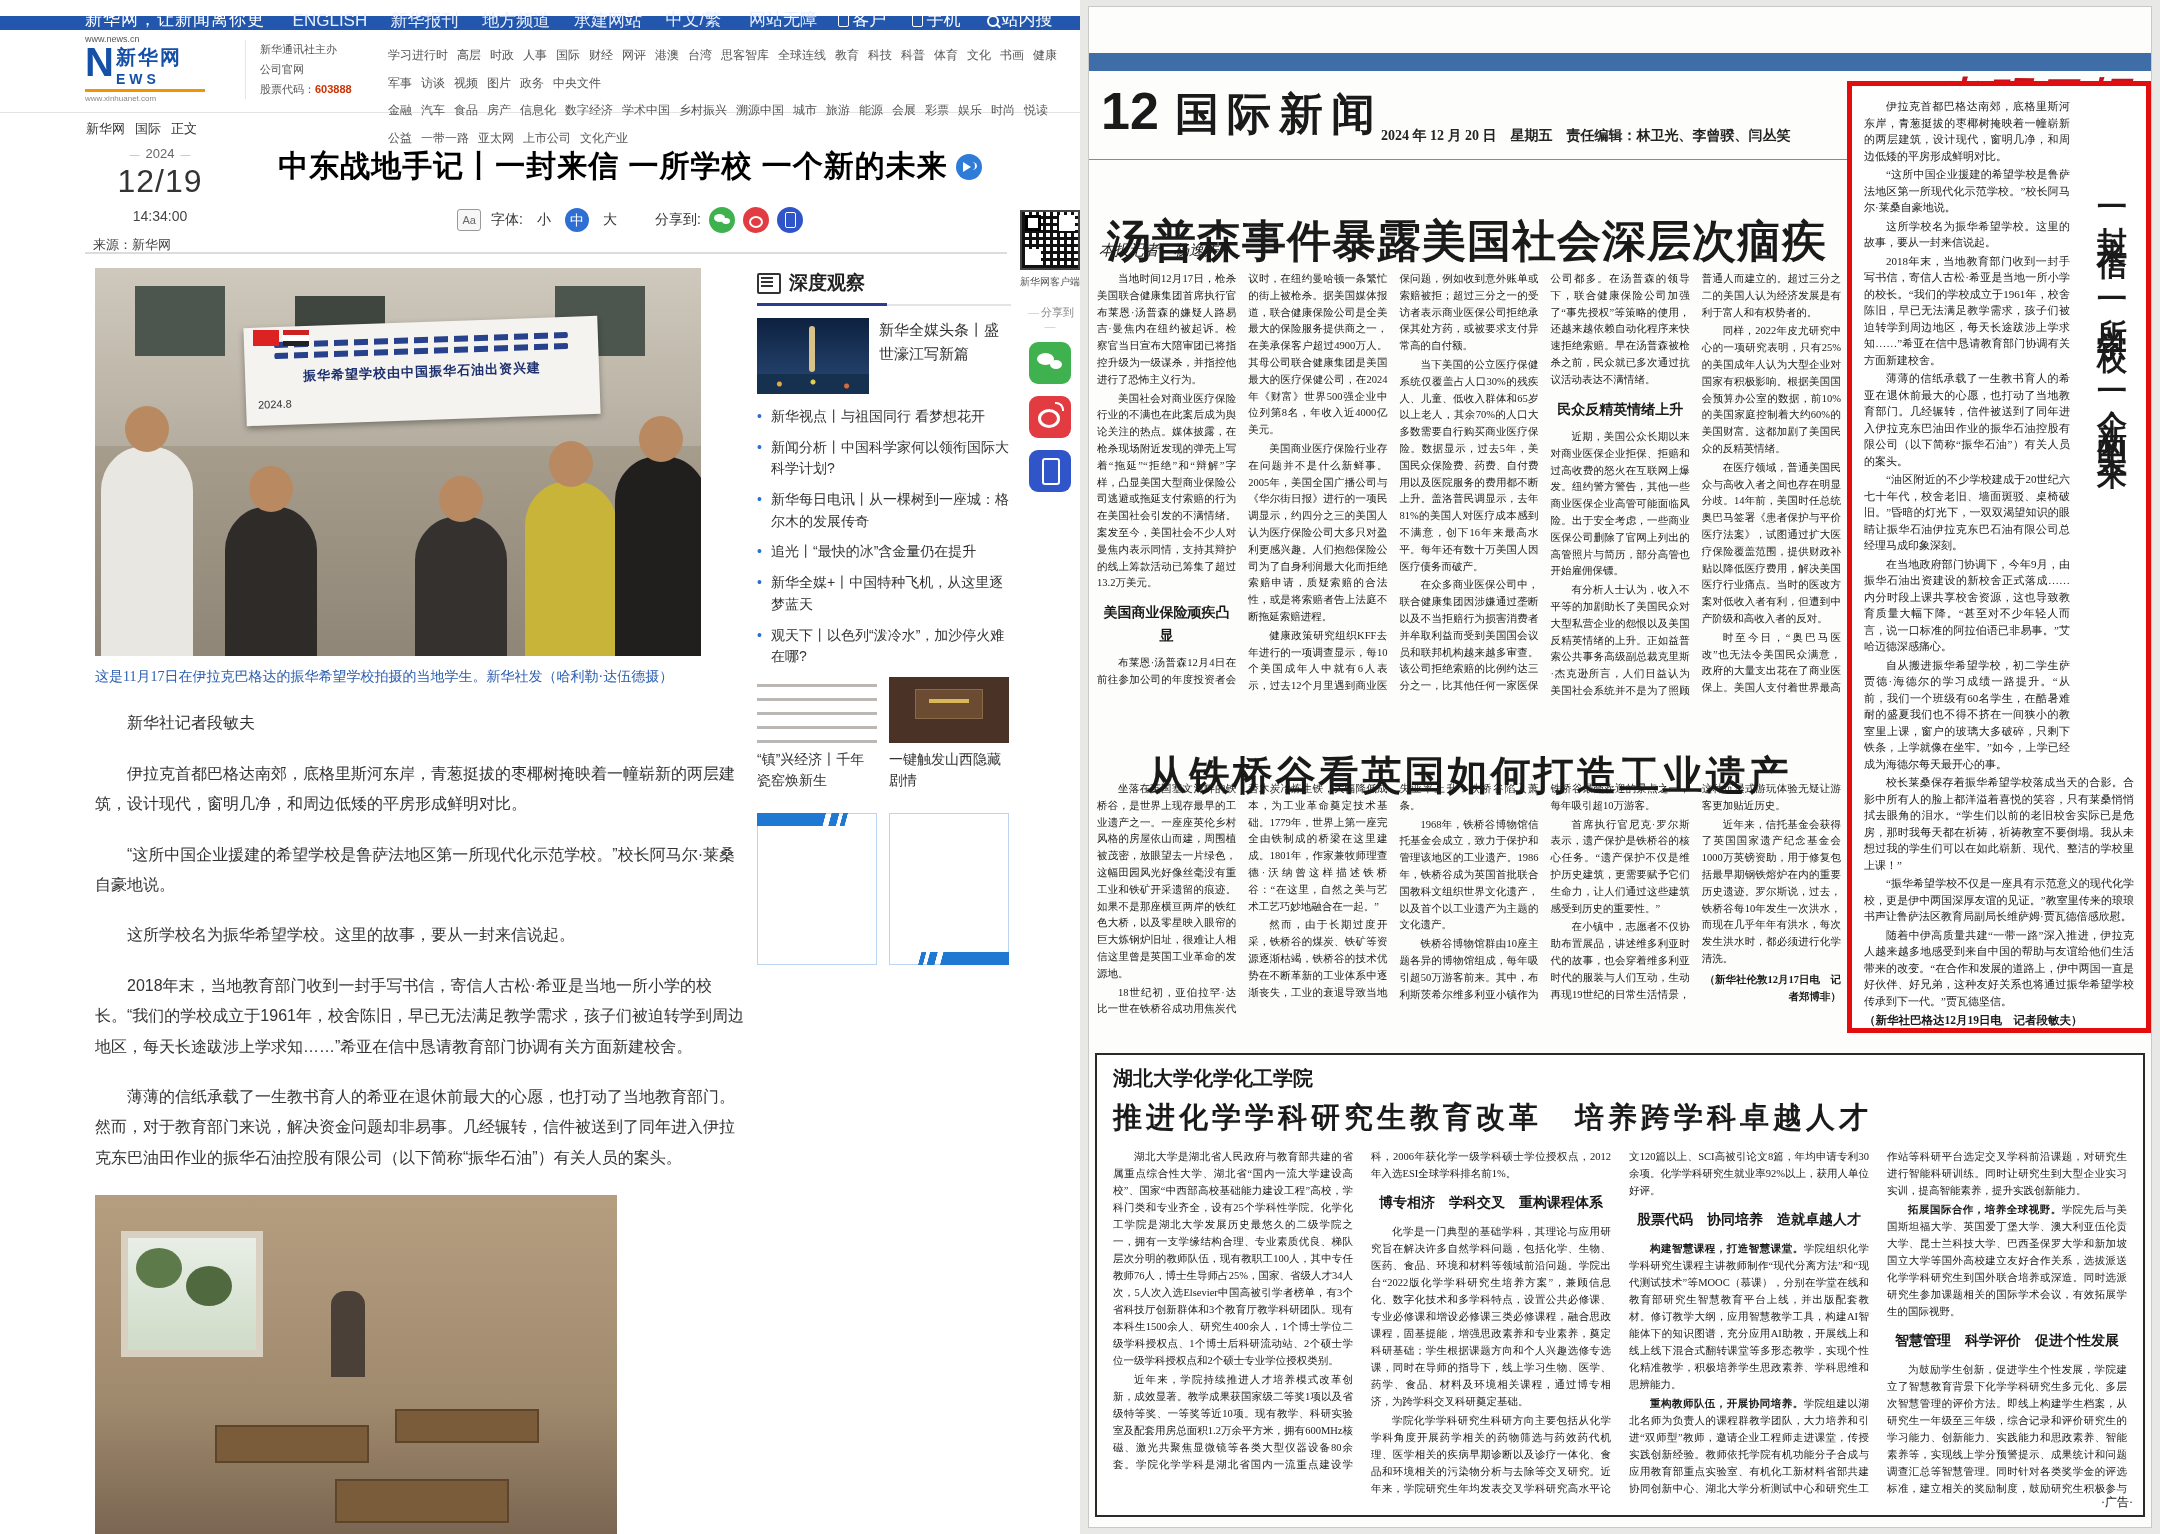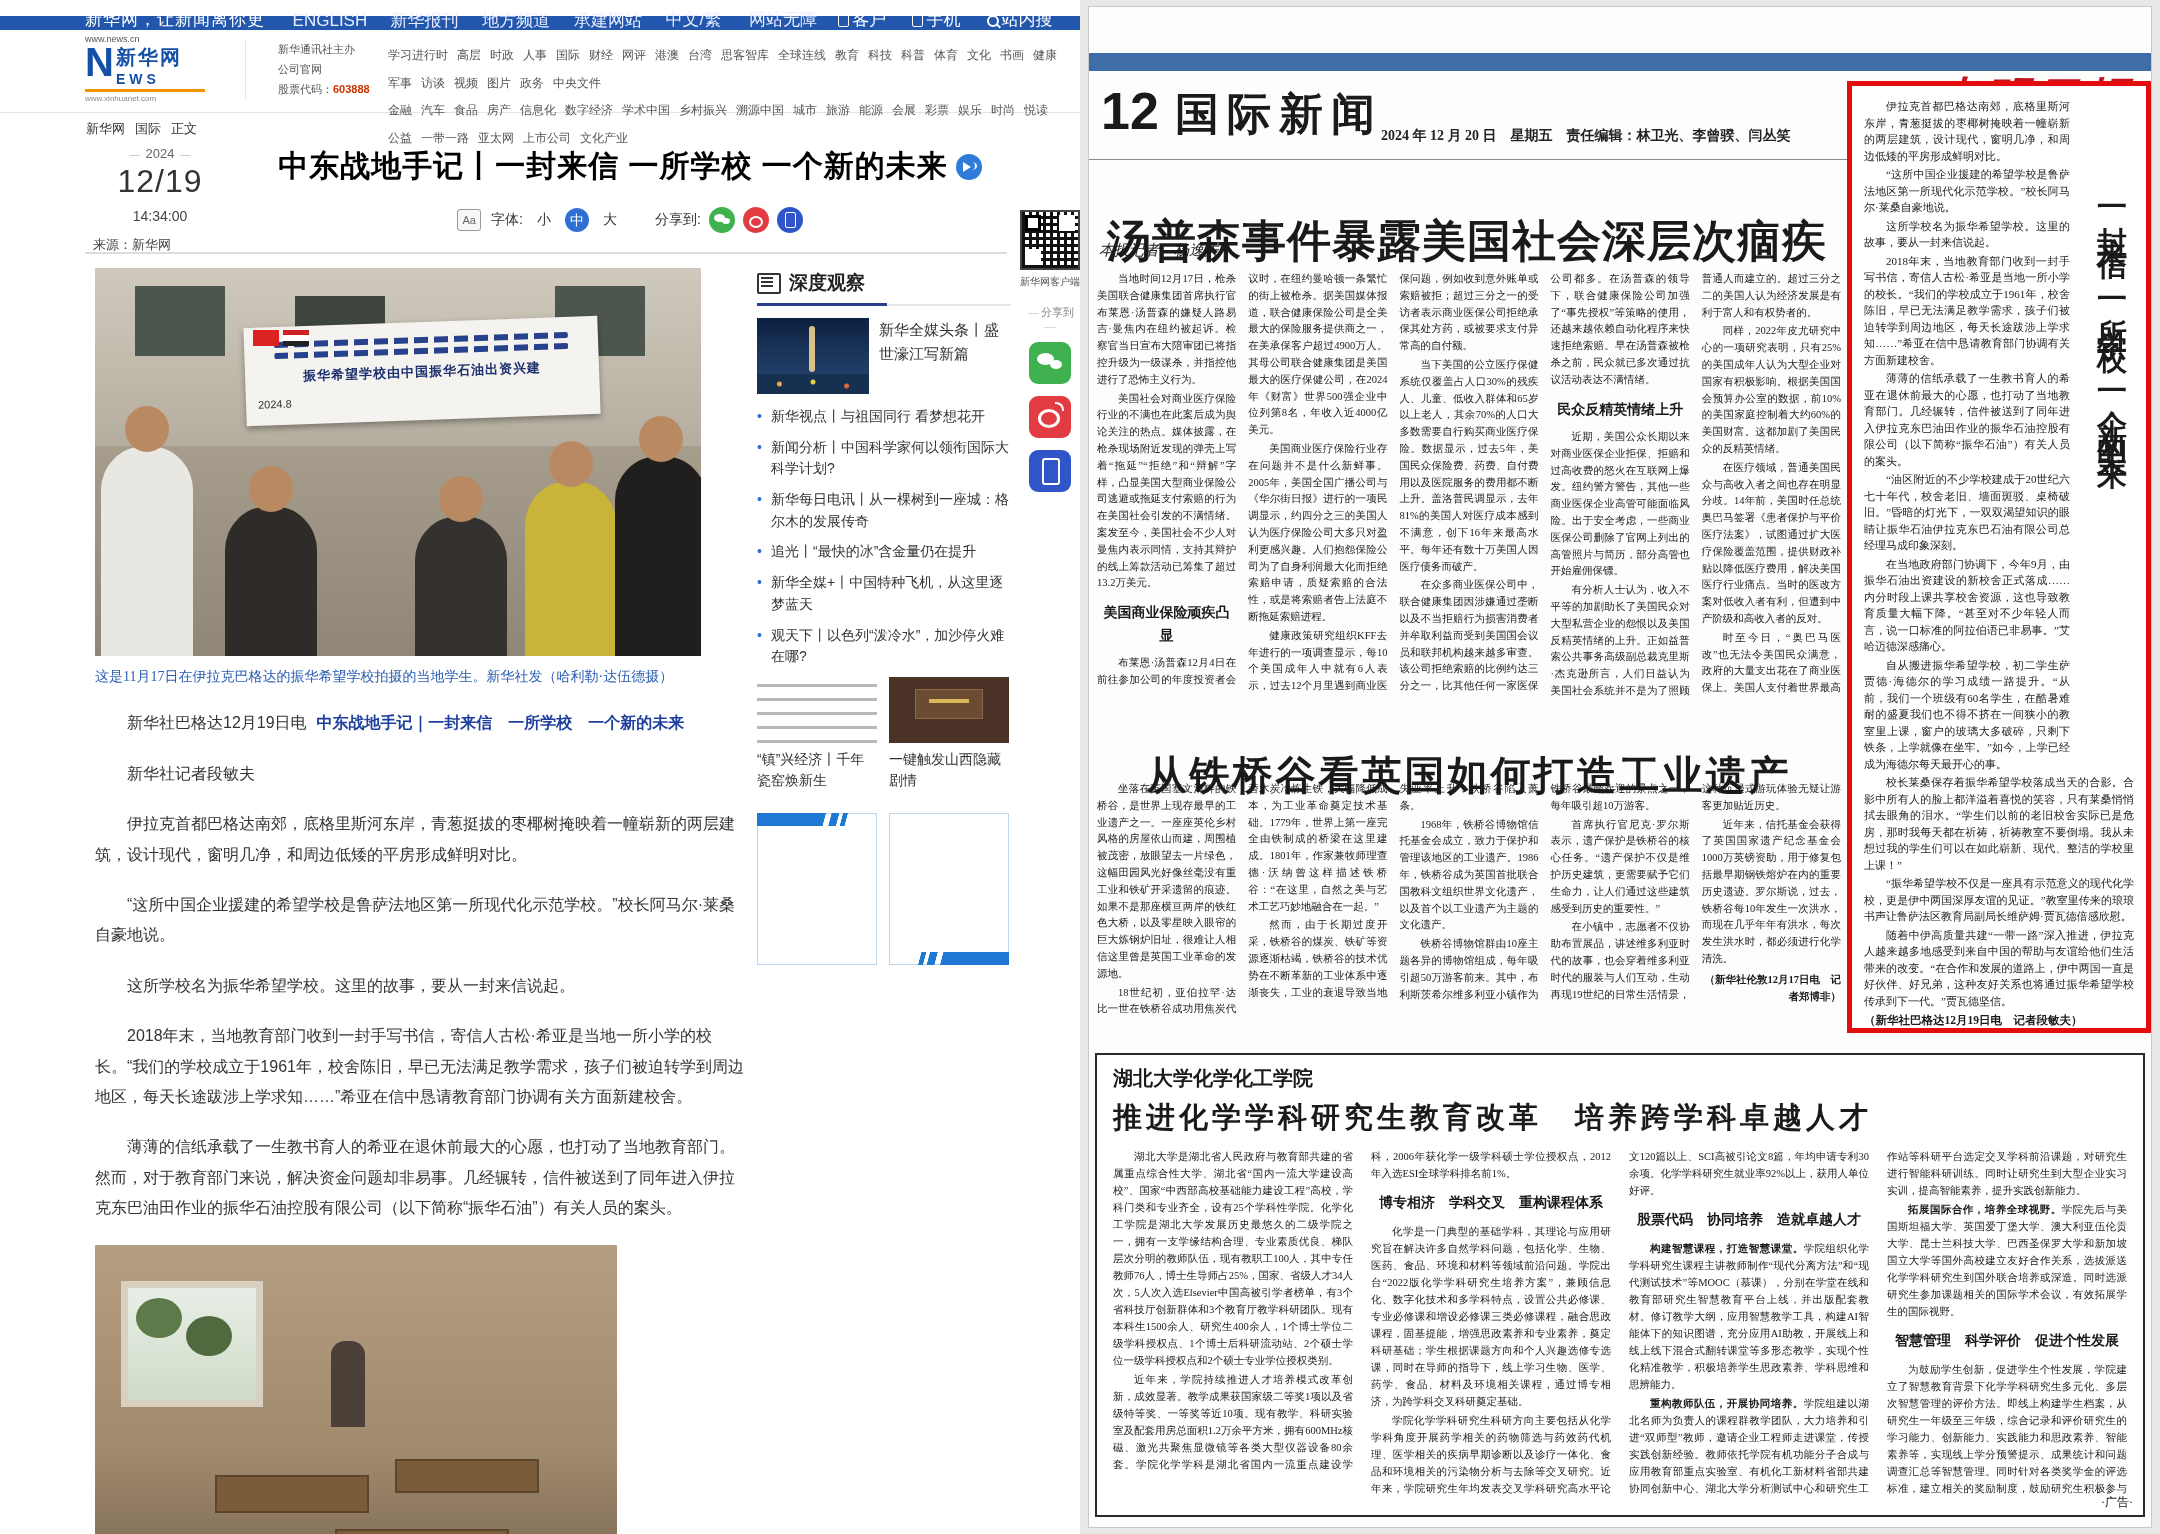--- a/index.html
+++ b/index.html
@@ -16,21 +16,21 @@
   .mag::after{content:"";position:absolute;width:5px;height:2px;background:#fff;left:7px;top:8px;transform:rotate(45deg);}
   .masthead{position:absolute;left:0;top:30px;width:1080px;height:82px;background:#fff;border-bottom:1px solid #e3e3e3;}
   .logo-wrap{position:absolute;left:85px;top:4px;width:150px;}
   .logo-url{font-size:9px;color:#555;}
   .xh-logo{display:flex;align-items:flex-start;border-bottom:3px solid #f29400;width:120px;padding-bottom:2px;}
   .xh-logo .n{font-size:40px;font-weight:bold;color:#1550a8;line-height:0.9;}
   .xh-logo .stack{display:flex;flex-direction:column;margin-left:2px;}
   .xh-logo .stack b{font-size:20px;color:#1550a8;letter-spacing:2px;}
   .xh-logo .stack i{font-style:normal;font-size:14px;font-weight:bold;color:#1550a8;letter-spacing:4px;}
   .logo-site{font-size:8px;color:#888;margin-top:2px;}
-  .org-block{position:absolute;left:245px;top:10px;width:120px;font-size:11px;color:#555;line-height:1.8;border-left:1px solid #e5e5e5;padding-left:32px;}
+  .org-block{position:absolute;left:245px;top:10px;width:120px;font-size:11px;color:#555;line-height:1.8;border-left:1px solid #e5e5e5;padding-left:14px;}
   .org-block em{font-style:normal;color:#c30;font-weight:bold;}
   .nav-rows{position:absolute;left:388px;top:12px;width:680px;font-size:12px;line-height:2.3;color:#555;}
   .nav-rows a{color:#555;text-decoration:none;margin-right:9px;white-space:nowrap;}
   .breadcrumb{position:absolute;left:86px;top:120px;font-size:13px;color:#333;}
   .breadcrumb a{color:#333;text-decoration:none;}
   .breadcrumb .sep{margin:0 5px;color:#777;}
   .art-head{position:absolute;left:85px;top:146px;width:925px;}
   .date-block{float:left;width:150px;text-align:center;color:#333;}
   .date-block .yr{font-size:13px;color:#666;}
   .date-block .yr::before,.date-block .yr::after{content:"—";color:#bbb;margin:0 6px;font-size:10px;}
@@ -241,21 +241,20 @@
         </div>
         <span class="flag cnf"></span>
         <span class="flag iqf"></span>
         <span class="kid k1"></span>
           <span class="kid k2"></span>
         <span class="kid k3"></span>
           <span class="kid k4"></span>
         <span class="kid k5"></span>
       </div>
       <div class="caption">这是11月17日在伊拉克巴格达的振华希望学校拍摄的当地学生。新华社发（哈利勒·达伍德摄）</div>
-      <p class="dateline"><span>新华社巴格达12月19日电</span><b>中东战地手记｜一封来信　一所学校　一个新的未来</b></p>
       <p class="byline">新华社记者段敏夫</p>
       <div>
           <p>伊拉克首都巴格达南郊，底格里斯河东岸，青葱挺拔的枣椰树掩映着一幢崭新的两层建筑，设计现代，窗明几净，和周边低矮的平房形成鲜明对比。</p>
           <p>“这所中国企业援建的希望学校是鲁萨法地区第一所现代化示范学校。”校长阿马尔·莱桑自豪地说。</p>
           <p>这所学校名为振华希望学校。这里的故事，要从一封来信说起。</p>
           <p>2018年末，当地教育部门收到一封手写书信，寄信人古松·希亚是当地一所小学的校长。“我们的学校成立于1961年，校舍陈旧，早已无法满足教学需求，孩子们被迫转学到周边地区，每天长途跋涉上学求知……”希亚在信中恳请教育部门协调有关方面新建校舍。</p>
           <p>薄薄的信纸承载了一生教书育人的希亚在退休前最大的心愿，也打动了当地教育部门。然而，对于教育部门来说，解决资金问题却非易事。几经辗转，信件被送到了同年进入伊拉克东巴油田作业的振华石油控股有限公司（以下简称“振华石油”）有关人员的案头。</p>
         </div>
       <div class="photo2">
         <div class="win"></div>

